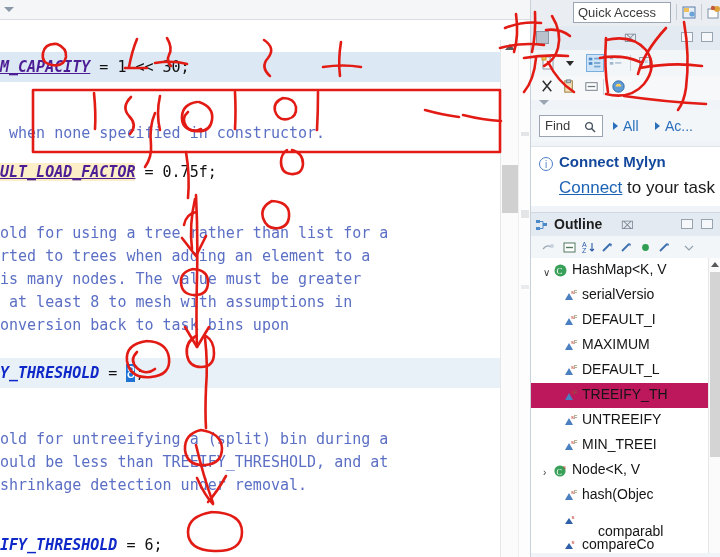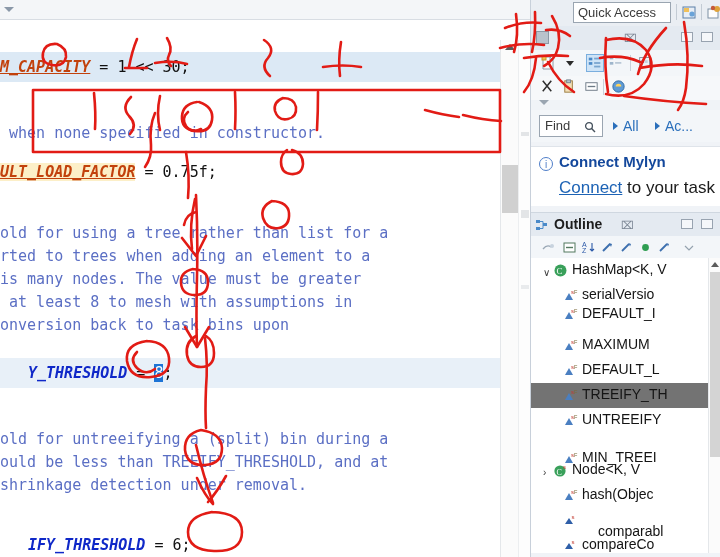--- a/index.html
+++ b/index.html
@@ -18,23 +18,23 @@
     border-left:5px solid transparent; border-right:5px solid transparent;
     border-top:5px solid #8a98a8; }
 
   .code-line { position:absolute; left:0; width:530px; height:30px;
     font-family:"DejaVu Sans Mono","Liberation Mono",monospace;
     font-size:15px; line-height:30px; white-space:pre; color:#4a5fb8; }
 
   .hl-line { background:#dce9f5; }
   .cur-line { background:#e8f0f8; }
 
-  .kwfield { color:#c2410c; font-weight:bold; font-style:italic;
+  .kwfield { color:#4c1d95; font-weight:bold; font-style:italic;
     text-decoration:underline; }
-  .kwfield2 { color:#0f28c8; font-weight:bold; font-style:italic;padding-left:28px; }
+  .kwfield2 { color:#0f28c8; font-weight:bold; font-style:italic; }
   .plain { color:#111111; }
   .comment { color:#5b6fc4; }
   .hl-tan { background:#fcefc8; }
   .sel-blue { background:#1d74d6; color:#ffffff; }
 
   
   #ed-scroll { position:absolute; right:12px; top:40px; width:18px; height:517px;
     background:#fbfbfb; border-left:1px solid #e4e7ea; }
   #ed-scroll .up { position:absolute; left:4px; top:4px; width:0;height:0;
     border-left:5px solid transparent;border-right:5px solid transparent;
@@ -120,21 +120,21 @@
 
   #ol-tb { position:absolute; left:0; top:236px; width:190px; height:22px;
     background:#f3f6f9; }
   .ol-tbi { position:absolute; top:4px; width:15px; height:15px; }
 
   
   #ol-tree { position:absolute; left:0; top:258px; width:190px; height:295px;
     background:#ffffff; overflow:hidden; }
   .ol-row { position:absolute; left:0; width:178px; height:25px; font-size:14px;
     color:#141414; white-space:nowrap; }
-  .ol-row.selrow { background:#737373; }
+  .ol-row.selrow { background:#be185d; }
   .ol-row .lbl { position:absolute; top:3px; }
   .ol-arr { position:absolute; top:9px; font-size:10px; color:#3c3c3c; }
 
   #ol-scroll { position:absolute; right:0; top:258px; width:12px; height:295px;
     background:#fbfbfb; border-left:1px solid #e4e7ea; }
   #ol-scroll .up { position:absolute; left:2px; top:4px; width:0;height:0;
     border-left:4px solid transparent;border-right:4px solid transparent;
     border-bottom:5px solid #5a5a5a;}
   #ol-scroll .thumb { position:absolute; left:1px; top:14px; width:10px; height:185px;
     background:#d4d4d4; }
@@ -374,21 +374,21 @@
           <span class="lbl" style="left: 41px;">HashMap&lt;K, V</span>
         </div>
         <div class="ol-row" style="top: 25px;">
           <span style="position: absolute; left: 32px; top: 5px; width: 15px; height: 15px;"><svg width="15" height="15" viewBox="0 0 15 15">
               <path d="M2 12 l4 -7 l4 7 z" fill="#4a7fc1"></path>
               <text x="8" y="6" font-size="6" fill="#c23a2f">s</text>
               <text x="11" y="6" font-size="5.5" fill="#7b6a3a">F</text>
             </svg></span>
           <span class="lbl" style="left: 51px;">serialVersio</span>
         </div>
-        <div class="ol-row" style="top: 44px; text-align: right;">
+        <div class="ol-row" style="top: 50px; text-align: right;">
           <span style="position: absolute; left: 32px; top: 5px; width: 15px; height: 15px;"><svg width="15" height="15" viewBox="0 0 15 15">
               <path d="M2 12 l4 -7 l4 7 z" fill="#4a7fc1"></path>
               <text x="8" y="6" font-size="6" fill="#c23a2f">s</text>
               <text x="11" y="6" font-size="5.5" fill="#7b6a3a">F</text>
             </svg></span>
           <span class="lbl" style="left: 51px;">DEFAULT_I</span>
         </div>
         <div class="ol-row" style="top: 75px;">
           <span style="position: absolute; left: 32px; top: 5px; width: 15px; height: 15px;"><svg width="15" height="15" viewBox="0 0 15 15">
               <path d="M2 12 l4 -7 l4 7 z" fill="#4a7fc1"></path>
@@ -414,21 +414,21 @@
           <span class="lbl" style="left: 51px;">TREEIFY_TH</span>
         </div>
         <div class="ol-row" style="top: 150px;">
           <span style="position: absolute; left: 32px; top: 5px; width: 15px; height: 15px;"><svg width="15" height="15" viewBox="0 0 15 15">
               <path d="M2 12 l4 -7 l4 7 z" fill="#4a7fc1"></path>
               <text x="8" y="6" font-size="6" fill="#c23a2f">s</text>
               <text x="11" y="6" font-size="5.5" fill="#7b6a3a">F</text>
             </svg></span>
           <span class="lbl" style="left: 51px;">UNTREEIFY</span>
         </div>
-        <div class="ol-row" style="top: 175px; margin-top: 13px;">
+        <div class="ol-row" style="top: 175px;">
           <span style="position: absolute; left: 32px; top: 5px; width: 15px; height: 15px;"><svg width="15" height="15" viewBox="0 0 15 15">
               <path d="M2 12 l4 -7 l4 7 z" fill="#4a7fc1"></path>
               <text x="8" y="6" font-size="6" fill="#c23a2f">s</text>
               <text x="11" y="6" font-size="5.5" fill="#7b6a3a">F</text>
             </svg></span>
           <span class="lbl" style="left: 51px;">MIN_TREEI</span>
         </div>
         <div class="ol-row" style="top: 200px;">
           <span class="ol-arr" style="left: 12px;">›</span>
           <span style="position: absolute; left: 22px; top: 5px; width: 15px; height: 15px;"><svg width="15" height="15" viewBox="0 0 15 15">

